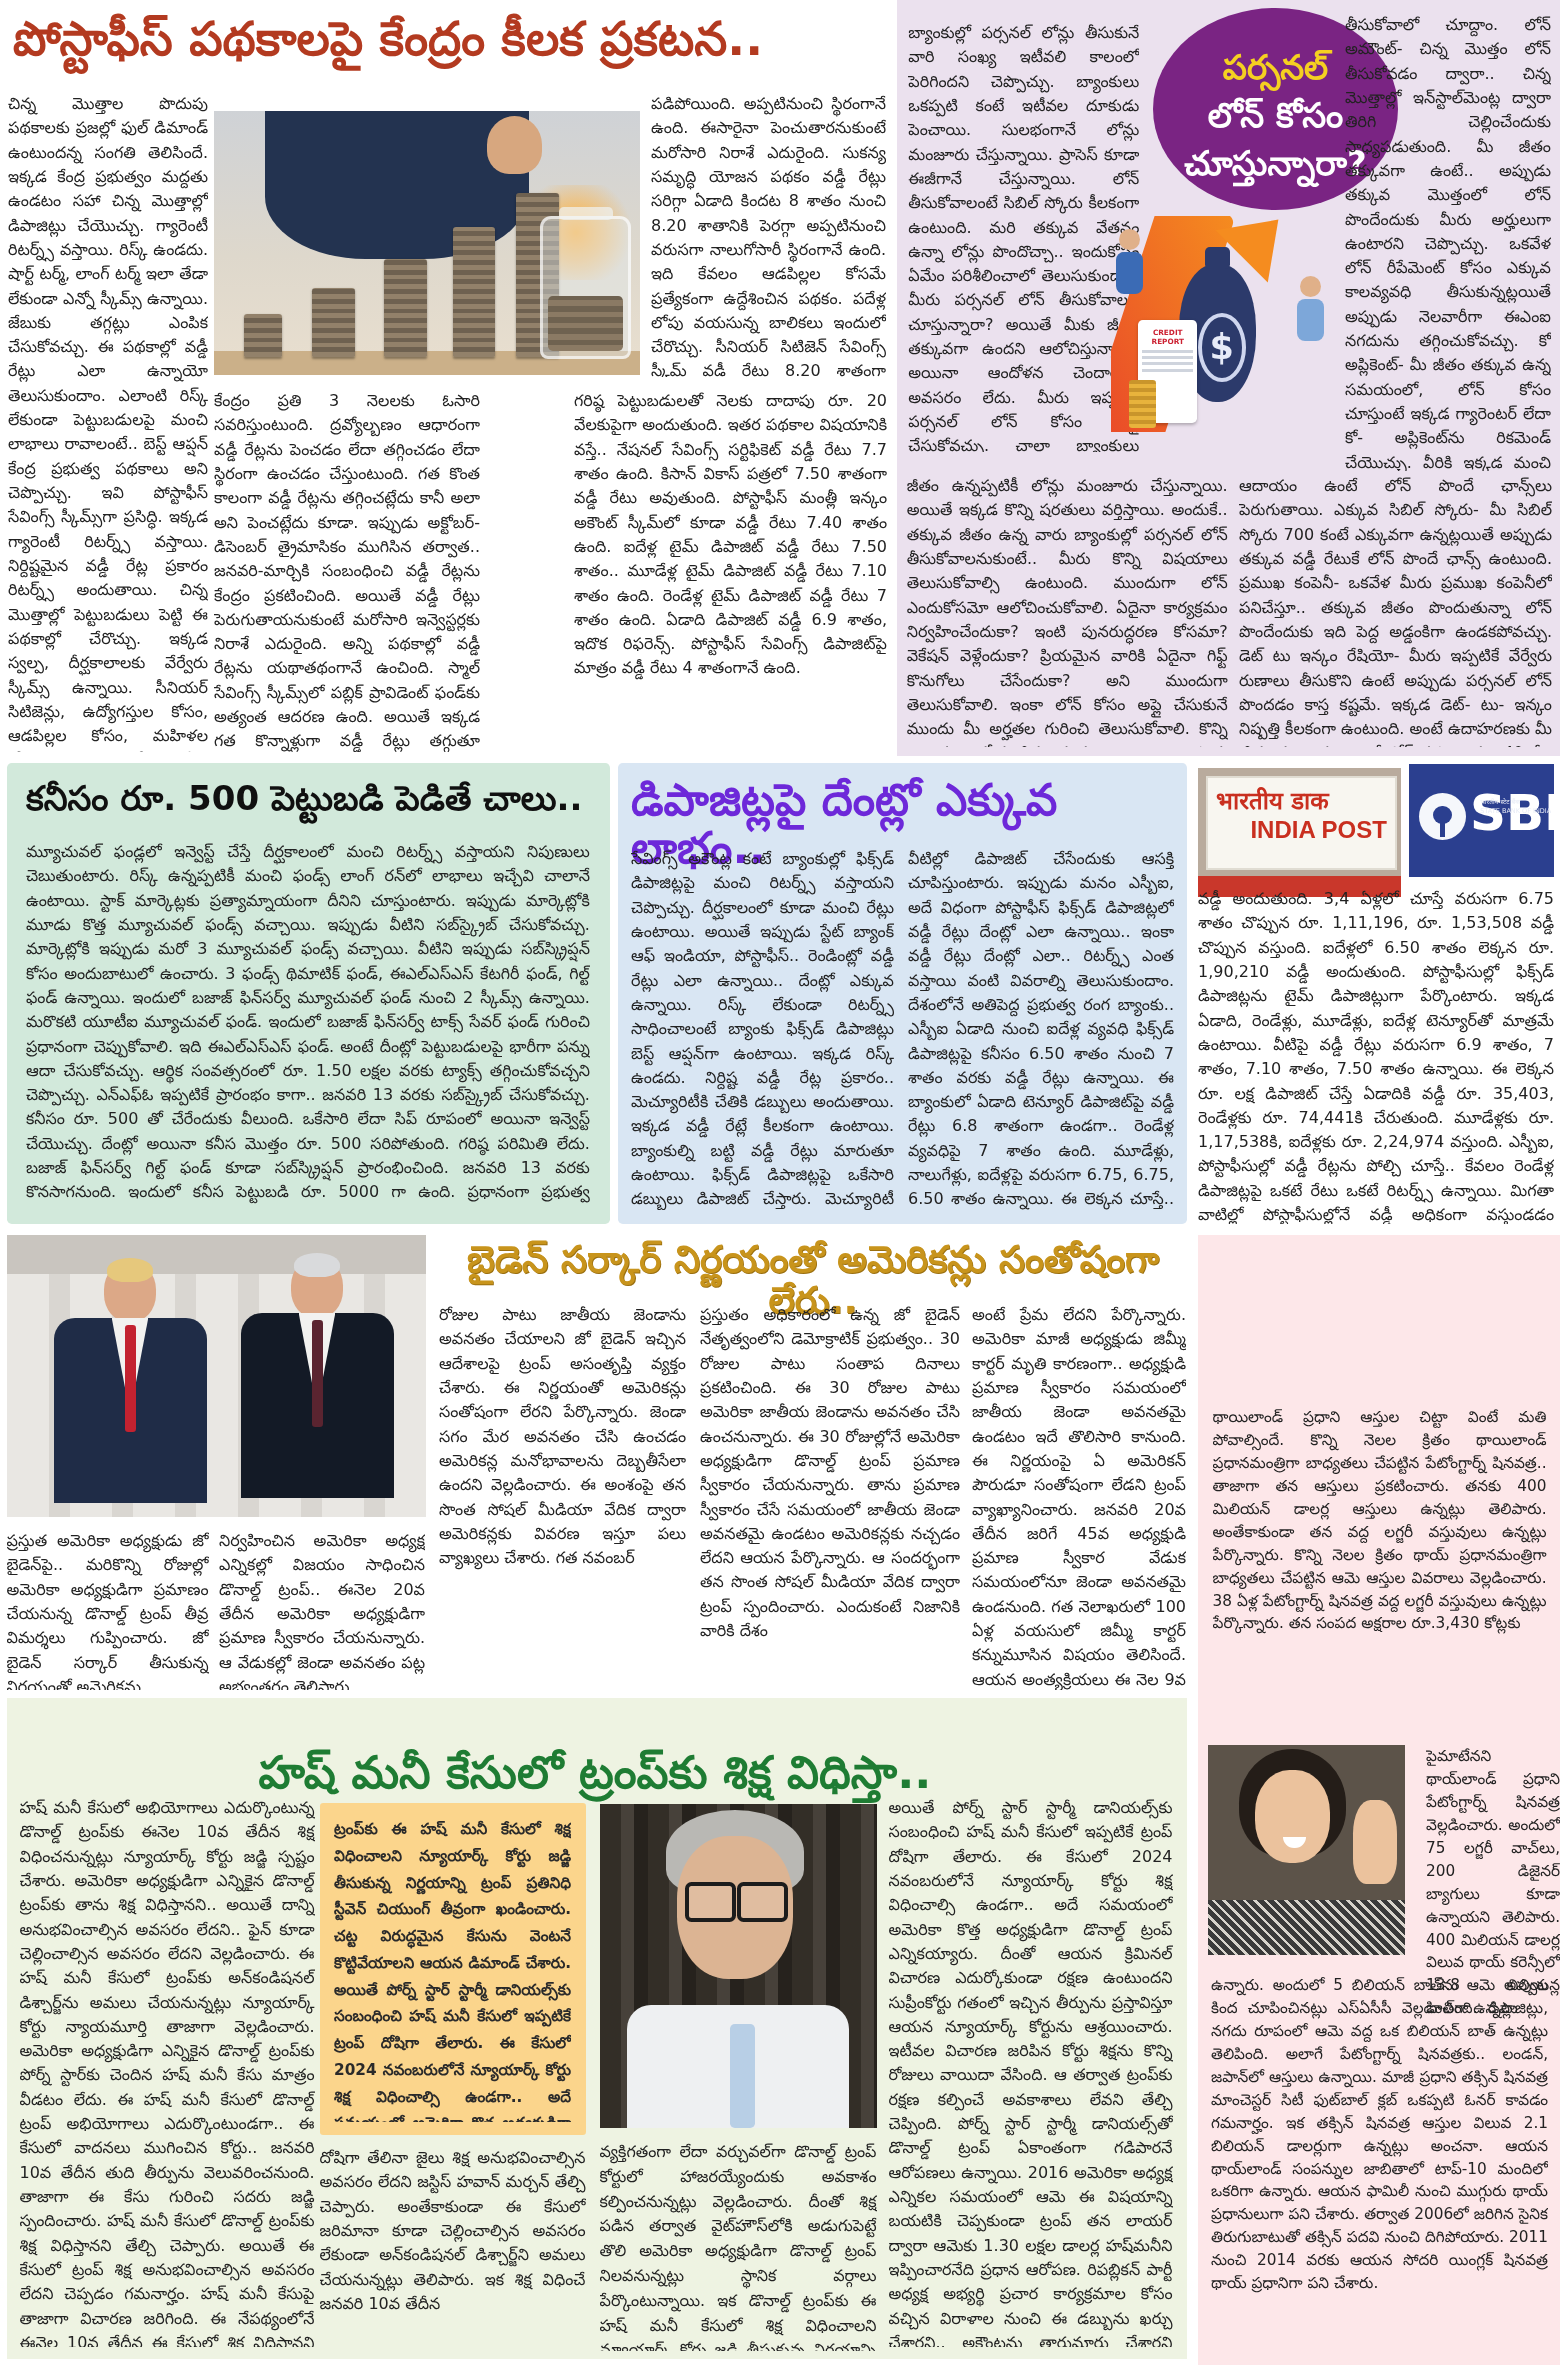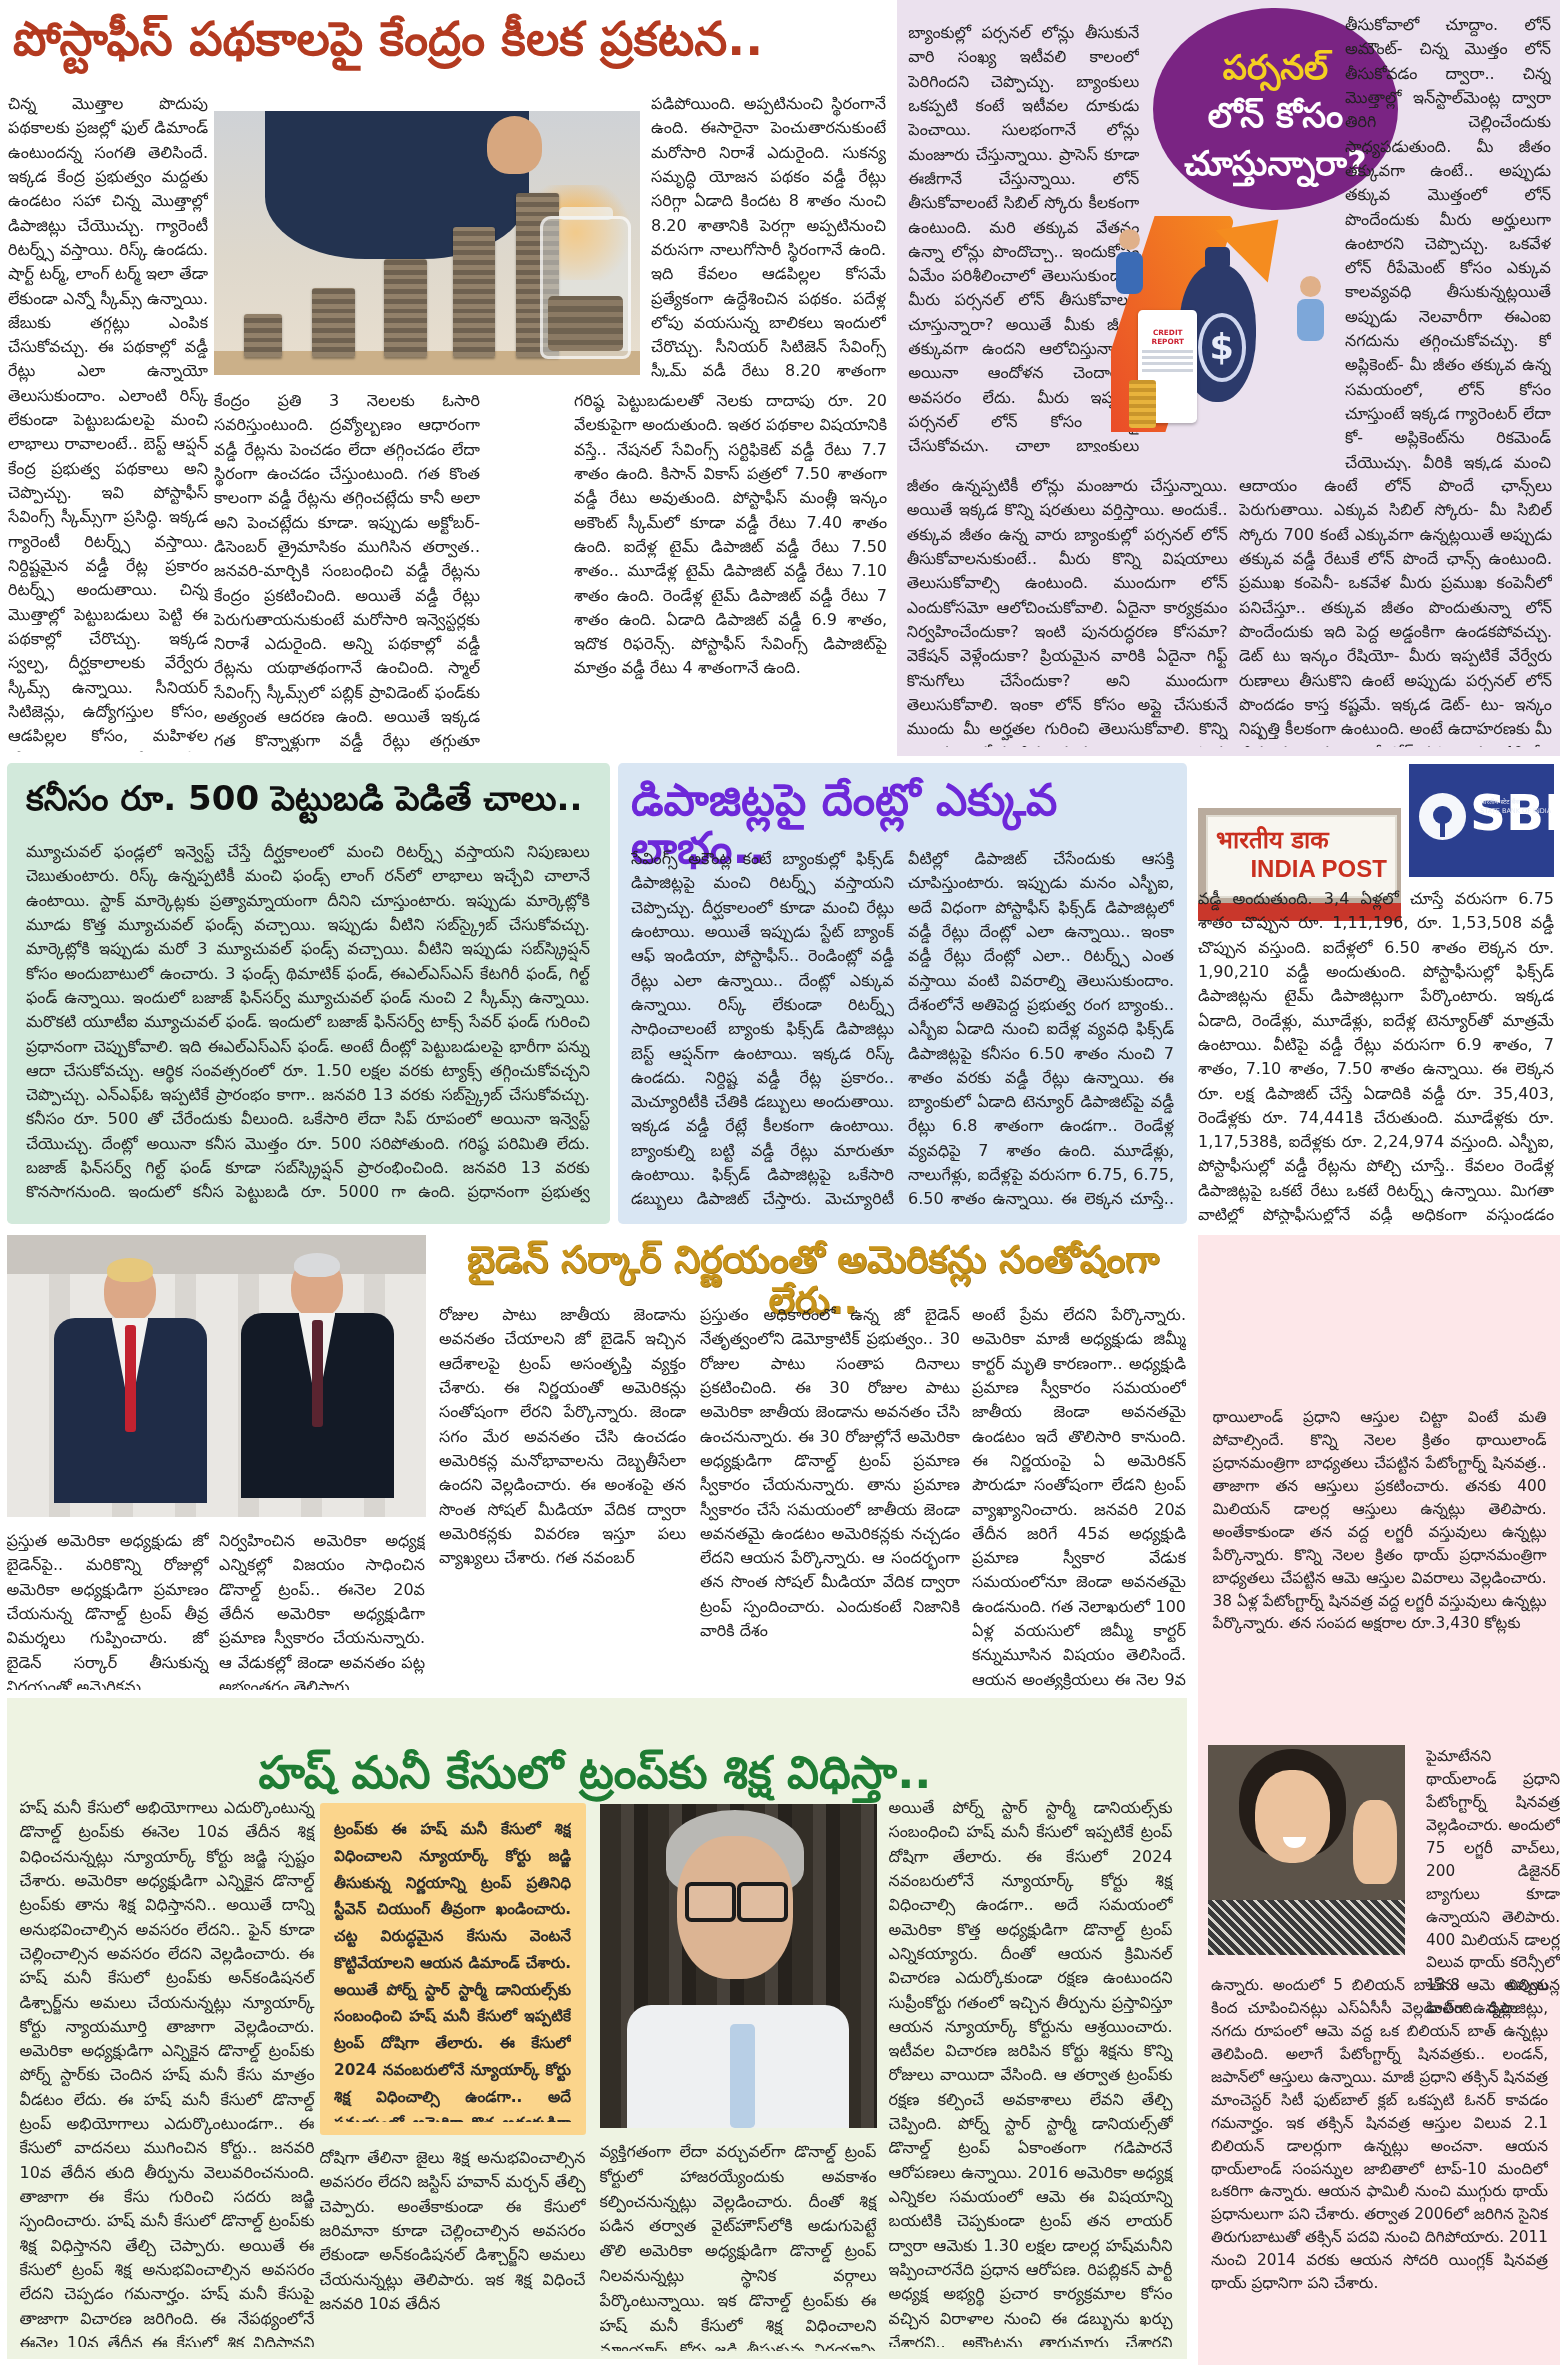--- a/index.html
+++ b/index.html
@@ -25,21 +25,21 @@
   .loan-box{background:#ebe1ee;}
   .loan-circle{background:#7a2483;border-radius:50%;color:#fff;text-align:center;}
   .loan-circle .w1{color:#f5d021;font-size:34px;font-weight:bold;display:block;margin-top:39px;}
   .loan-circle .w2,.loan-circle .w3{color:#ffffff;font-size:34px;font-weight:bold;display:block;}
   .illus{overflow:hidden;}
   .il-arrow-shaft{position:absolute;left:4%;bottom:-12%;width:34%;height:120%;background:linear-gradient(45deg,#e8432a,#f58c1f);transform:rotate(18deg);border-radius:8px;}
   .il-arrow-head{position:absolute;right:18%;top:-2%;width:0;height:0;border-left:37px solid transparent;border-right:37px solid transparent;border-bottom:52px solid #f58c1f;transform:rotate(45deg);}
   .il-bag{position:absolute;left:30%;top:22%;width:34%;height:64%;background:#2c3a6b;border-radius:46% 46% 48% 48%;}
   .il-bag:before{content:"";position:absolute;left:34%;top:-12%;width:32%;height:16%;background:#2c3a6b;border-radius:4.8px;}
   .il-dollar{position:absolute;left:24%;top:36%;width:52%;height:44%;border:4px solid #cfd6ef;border-radius:50%;color:#e7ebf8;font-size:35px;font-weight:bold;text-align:center;line-height:61px;}
-  .il-card{position:absolute;left:12%;bottom:4%;width:26%;height:44%;background:#fff;border-radius:4.8px;box-shadow:0 1.6px 3.2px rgba(0,0,0,.25);font-size:7.3px;color:#c23;text-align:center;font-weight:bold;padding-top:18px;}
+  .il-card{position:absolute;left:12%;bottom:4%;width:26%;height:44%;background:#fff;border-radius:4.8px;box-shadow:0 1.6px 3.2px rgba(0,0,0,.25);font-size:7.3px;color:#c23;text-align:center;font-weight:bold;padding-top:8px;}
   .il-card i{display:block;height:3.2px;background:#cfd4dd;margin:3.2px 4px 0 4px;}
   .il-coins{position:absolute;left:8%;bottom:2%;width:12%;height:22%;background:repeating-linear-gradient(0deg,#e8b33c 0 4px,#c9952b 4px 8px);border-radius:3.2px;}
   .il-person{position:absolute;}
   .il-person .head{width:21px;height:21px;border-radius:50%;background:#e0b089;margin:0 auto;}
   .il-person .torso{width:27.4px;height:42px;border-radius:8px;margin:1.6px auto 0;}
   
   .green-box{background:#d2e9db;border-radius:4.8px;}
   .gb-headline{font-size:34px;color:#101010;line-height:1.15;}
   .blue-box{background:#d9e6f3;border-radius:4.8px;}
   .bb-headline{font-size:44px;color:#6d28d9;line-height:1.1;}
@@ -158,21 +158,21 @@
     <div class="abs headline gb-headline" style="left:19.4px;top:16px;width:564px;height:47px;">కనీసం రూ. 500 పెట్టుబడి పెడితే చాలు..</div>
     <div class="abs body-text" style="left:19.4px;top:77px;width:564px;height:364px;">మ్యూచువల్ ఫండ్లలో ఇన్వెస్ట్ చేస్తే దీర్ఘకాలంలో మంచి రిటర్న్స్ వస్తాయని నిపుణులు చెబుతుంటారు. రిస్క్ ఉన్నప్పటికీ మంచి ఫండ్స్ లాంగ్ రన్‌లో లాభాలు ఇచ్చేవి చాలానే ఉంటాయి. స్టాక్ మార్కెట్లకు ప్రత్యామ్నాయంగా దీనిని చూస్తుంటారు. ఇప్పుడు మార్కెట్లోకి మూడు కొత్త మ్యూచువల్ ఫండ్స్ వచ్చాయి. ఇప్పుడు వీటిని సబ్‌స్క్రైబ్ చేసుకోవచ్చు. మార్కెట్లోకి ఇప్పుడు మరో 3 మ్యూచువల్ ఫండ్స్ వచ్చాయి. వీటిని ఇప్పుడు సబ్‌స్క్రిప్షన్ కోసం అందుబాటులో ఉంచారు. 3 ఫండ్స్ థిమాటిక్ ఫండ్, ఈఎల్ఎస్ఎస్ కేటగిరీ ఫండ్, గిల్ట్ ఫండ్ ఉన్నాయి. ఇందులో బజాజ్ ఫిన్‌సర్వ్ మ్యూచువల్ ఫండ్ నుంచి 2 స్కీమ్స్ ఉన్నాయి. మరొకటి యూటీఐ మ్యూచువల్ ఫండ్. ఇందులో బజాజ్ ఫిన్‌సర్వ్ టాక్స్ సేవర్ ఫండ్ గురించి ప్రధానంగా చెప్పుకోవాలి. ఇది ఈఎల్ఎస్ఎస్ ఫండ్. అంటే దీంట్లో పెట్టుబడులపై భారీగా పన్ను ఆదా చేసుకోవచ్చు. ఆర్థిక సంవత్సరంలో రూ. 1.50 లక్షల వరకు ట్యాక్స్ తగ్గించుకోవచ్చని చెప్పొచ్చు. ఎన్ఎఫ్ఓ ఇప్పటికే ప్రారంభం కాగా.. జనవరి 13 వరకు సబ్‌స్క్రైబ్ చేసుకోవచ్చు. కనీసం రూ. 500 తో చేరేందుకు వీలుంది. ఒకేసారి లేదా సిప్ రూపంలో అయినా ఇన్వెస్ట్ చేయొచ్చు. దేంట్లో అయినా కనీస మొత్తం రూ. 500 సరిపోతుంది. గరిష్ఠ పరిమితి లేదు. బజాజ్ ఫిన్‌సర్వ్ గిల్ట్ ఫండ్ కూడా సబ్‌స్క్రిప్షన్ ప్రారంభించింది. జనవరి 13 వరకు కొనసాగనుంది. ఇందులో కనీస పెట్టుబడి రూ. 5000 గా ఉంది. ప్రధానంగా ప్రభుత్వ సెక్యూరిటీల్లో ఇన్వెస్ట్ చేస్తాయి. ఇక్కడ రిస్క్ దాదాపు ఉండదు. దీర్ఘకాలంలో స్థిరమైన ప్రతిఫలం ఆశించే మదుపరులకు ఈ స్కీమ్ అనువుగా ఉంటుంది.</div>
   </div>
 
   <div class="abs blue-box" style="left:618px;top:763px;width:569px;height:461px;">
     <div class="abs headline bb-headline" style="left:13px;top:13px;width:548px;height:56px;">డిపాజిట్లపై దేంట్లో ఎక్కువ లాభం..</div>
     <div class="abs body-text" style="left:13px;top:84px;width:263px;height:363px;">సేవింగ్స్ అకౌంట్ల కంటే బ్యాంకుల్లో ఫిక్స్‌డ్ డిపాజిట్లపై మంచి రిటర్న్స్ వస్తాయని చెప్పొచ్చు. దీర్ఘకాలంలో కూడా మంచి రేట్లు ఉంటాయి. అయితే ఇప్పుడు స్టేట్ బ్యాంక్ ఆఫ్ ఇండియా, పోస్టాఫీస్.. రెండింట్లో వడ్డీ రేట్లు ఎలా ఉన్నాయి.. దేంట్లో ఎక్కువ ఉన్నాయి. రిస్క్ లేకుండా రిటర్న్స్ సాధించాలంటే బ్యాంకు ఫిక్స్‌డ్ డిపాజిట్లు బెస్ట్ ఆప్షన్‌గా ఉంటాయి. ఇక్కడ రిస్క్ ఉండదు. నిర్దిష్ట వడ్డీ రేట్ల ప్రకారం.. మెచ్యూరిటీకి చేతికి డబ్బులు అందుతాయి. ఇక్కడ వడ్డీ రేట్లే కీలకంగా ఉంటాయి. బ్యాంకుల్ని బట్టి వడ్డీ రేట్లు మారుతూ ఉంటాయి. ఫిక్స్‌డ్ డిపాజిట్లపై ఒకేసారి డబ్బులు డిపాజిట్ చేస్తారు. మెచ్యూరిటీ తర్వాత వడ్డీతో సహా వెనక్కి తీసుకుంటారు. పెద్ద మొత్తంలో రిటర్న్స్ అందుకోవాలనుకునే సంప్రదాయ పెట్టుబడిదారులు ఎక్కువ</div>
     <div class="abs body-text" style="left:290px;top:84px;width:266px;height:363px;">వీటిల్లో డిపాజిట్ చేసేందుకు ఆసక్తి చూపిస్తుంటారు. ఇప్పుడు మనం ఎస్బీఐ, అదే విధంగా పోస్టాఫీస్ ఫిక్స్‌డ్ డిపాజిట్లలో వడ్డీ రేట్లు దేంట్లో ఎలా ఉన్నాయి.. ఇంకా వడ్డీ రేట్లు దేంట్లో ఎలా.. రిటర్న్స్ ఎంత వస్తాయి వంటి వివరాల్ని తెలుసుకుందాం. దేశంలోనే అతిపెద్ద ప్రభుత్వ రంగ బ్యాంకు.. ఎస్బీఐ ఏడాది నుంచి ఐదేళ్ల వ్యవధి ఫిక్స్‌డ్ డిపాజిట్లపై కనీసం 6.50 శాతం నుంచి 7 శాతం వరకు వడ్డీ రేట్లు ఉన్నాయి. ఈ బ్యాంకులో ఏడాది టెన్యూర్ డిపాజిట్‌పై వడ్డీ రేట్లు 6.8 శాతంగా ఉండగా.. రెండేళ్ల వ్యవధిపై 7 శాతం ఉంది. మూడేళ్లు, నాలుగేళ్లు, ఐదేళ్లపై వరుసగా 6.75, 6.75, 6.50 శాతం ఉన్నాయి. ఈ లెక్కన చూస్తే.. 5 లక్షలపై చూస్తే.. ఏడాదిలో రూ. 34,877 వస్తుంది. రెండేళ్లలో 7 శాతం లెక్కన అయితే రూ. 74,441</div>
   </div>
 
-  <div class="abs img-indiapost" style="left:1198px;top:808px;width:203px;height:113px;">
+  <div class="abs img-indiapost" style="left:1198px;top:768px;width:203px;height:129px;">
     <div class="ip-board">
       <div class="ip-line1">भारतीय डाक</div>
       <div class="ip-line2">INDIA POST</div>
     </div>
     <div class="ip-strip"></div>
   </div>
 
   <div class="abs img-sbi" style="left:1409px;top:764px;width:145px;height:113px;">
     <div class="sbi-logo"></div>
     <div class="sbi-label">SBI</div>

